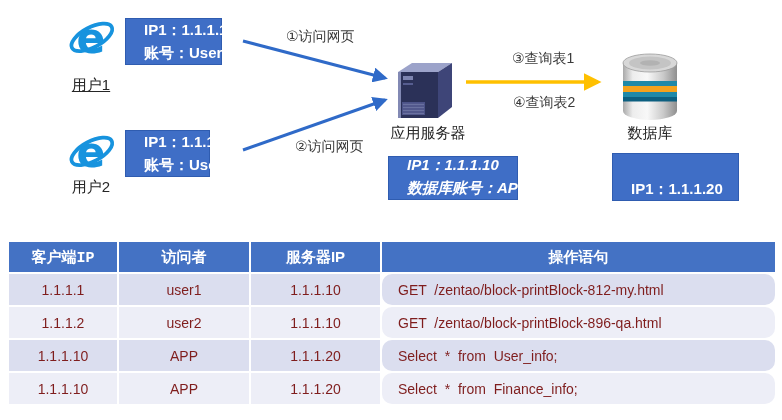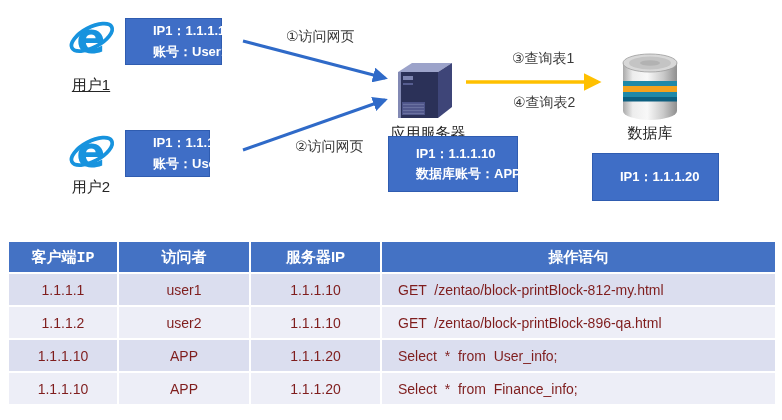--- a/index.html
+++ b/index.html
@@ -24,27 +24,27 @@
     font-size: 15px;
     color: #262626;
     text-align: center;
     white-space: nowrap;
   }
 
   .info-box {
     background: var(--box-blue, #3F6EC6);
     border: 1px solid #2F5CB0;
     color: #fff;
-    font-size: 13px;
+    font-size: 15px;
     font-weight: 600;
     line-height: 1.55;
     display: flex;
     flex-direction: column;
-    justify-content: center;
-    padding-left: 27px;
+    justify-content: flex-end;
+    padding-left: 18px;
     white-space: nowrap;
   }
 
   .step-label {
     font-size: 14px;
     color: #3a3a3a;
     white-space: nowrap;
   }
 
   
@@ -67,21 +67,21 @@
   }
   .log-table td {
     font-size: 14px;
     color: #7f1d1d;
     height: 31px;
     text-align: center;
     white-space: pre-wrap;
   }
   .log-table tr:nth-child(odd) td { background: var(--row-odd, #DBDEEF); }
   .log-table tr:nth-child(even) td { background: var(--row-even, #EDEEF7); }
-  .log-table td.op { text-align: left; padding-left: 16px; }
+  .log-table td.op { text-align: left; padding-left: 16px; border-radius: 10px; }
 
   .col1 { width: 108px; font-family: Liberation Mono, monospace; } .col2 { width: 130px; } .col3 { width: 129px; } .col4 { width: auto; }
 </style>
 </head>
 <body>
 
 <div class="canvas">
 
   <div class="diagram">
 
@@ -136,21 +136,21 @@
         <rect x="4" y="42" width="23" height="13" fill="#4C5388"></rect>
         <g stroke="#6A71A0" stroke-width="1.4">
           <line x1="5" y1="44.5" x2="26" y2="44.5"></line>
           <line x1="5" y1="47.5" x2="26" y2="47.5"></line>
           <line x1="5" y1="50.5" x2="26" y2="50.5"></line>
           <line x1="5" y1="53.5" x2="26" y2="53.5"></line>
         </g>
       </svg>
     </div>
     <div class="abs node-label" style="left:385px; top:124px; width:86px;">应用服务器</div>
-    <div class="abs info-box" style="left:388px; top:136px; width:130px; height:56px;">
+    <div class="abs info-box" style="left:388px; top:156px; width:130px; height:44px;font-style:italic;">
       <div>IP1：1.1.1.10</div>
       <div>数据库账号：APP</div>
     </div>
 
     <div class="abs step-label" style="left:512px; top:50px;">③查询表1</div>
     <div class="abs step-label" style="left:513px; top:94px;">④查询表2</div>
 
     <div class="abs" style="left:620px; top:52px;">
       <svg width="60" height="70" viewBox="0 0 60 70">
         <defs>
@@ -166,21 +166,21 @@
         <rect x="3" y="29" width="54" height="5" fill="#1F89A8"></rect>
         <rect x="3" y="34" width="54" height="6" fill="#F4A21D"></rect>
         <rect x="3" y="40" width="54" height="5" fill="#1F89A8"></rect>
         <rect x="3" y="45" width="54" height="4.5" fill="#0C5F80"></rect>
         <ellipse cx="30" cy="11" rx="27" ry="9" fill="#D8D8D8" stroke="#9C9C9C" stroke-width="0.8"></ellipse>
         <ellipse cx="30" cy="11" rx="21" ry="6.5" fill="#C4C4C4"></ellipse>
         <ellipse cx="30" cy="11" rx="10" ry="2.8" fill="#B2B2B2"></ellipse>
       </svg>
     </div>
     <div class="abs node-label" style="left:618px; top:124px; width:64px;">数据库</div>
-    <div class="abs info-box" style="left:592px; top:153px; width:127px; height:48px;">
+    <div class="abs info-box" style="left:612px; top:153px; width:127px; height:48px;">
       <div>IP1：1.1.1.20</div>
     </div>
 
   </div>
 
   <table class="log-table">
     <thead>
       <tr>
         <th class="col1">客户端IP</th>
         <th class="col2">访问者</th>

